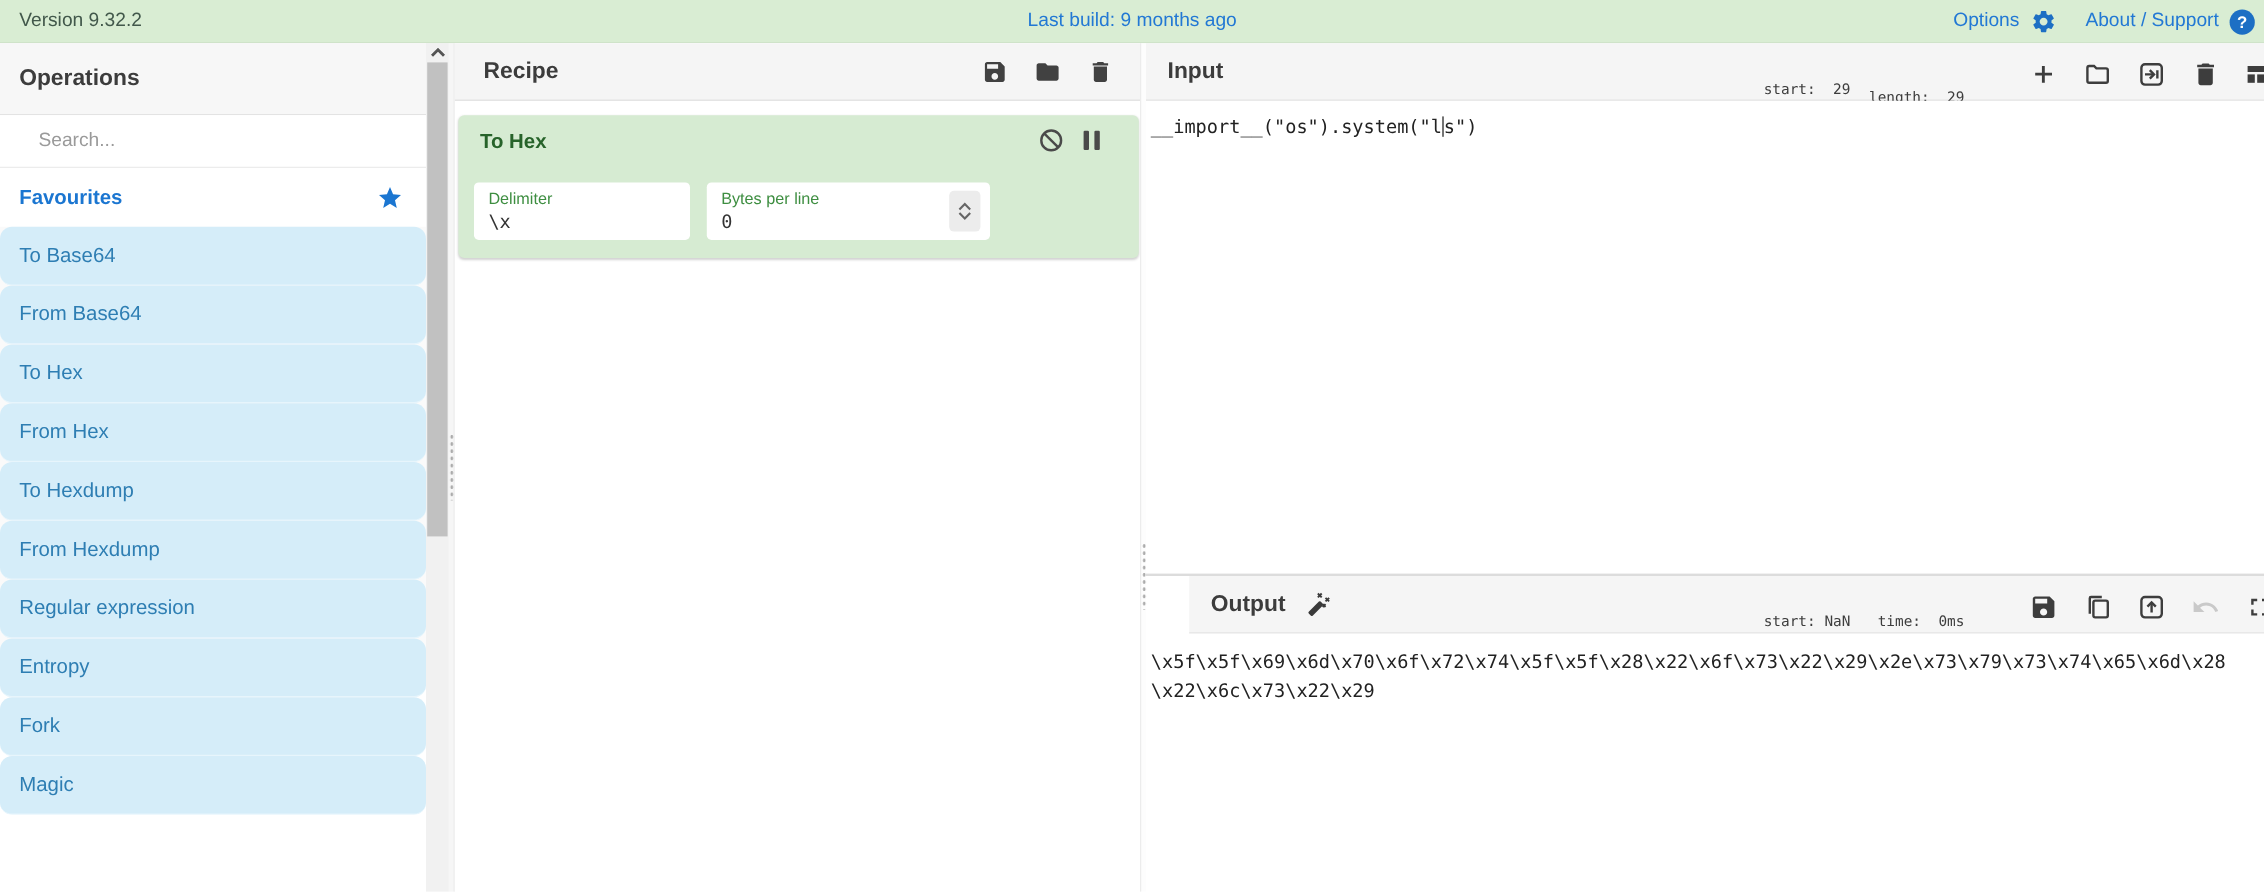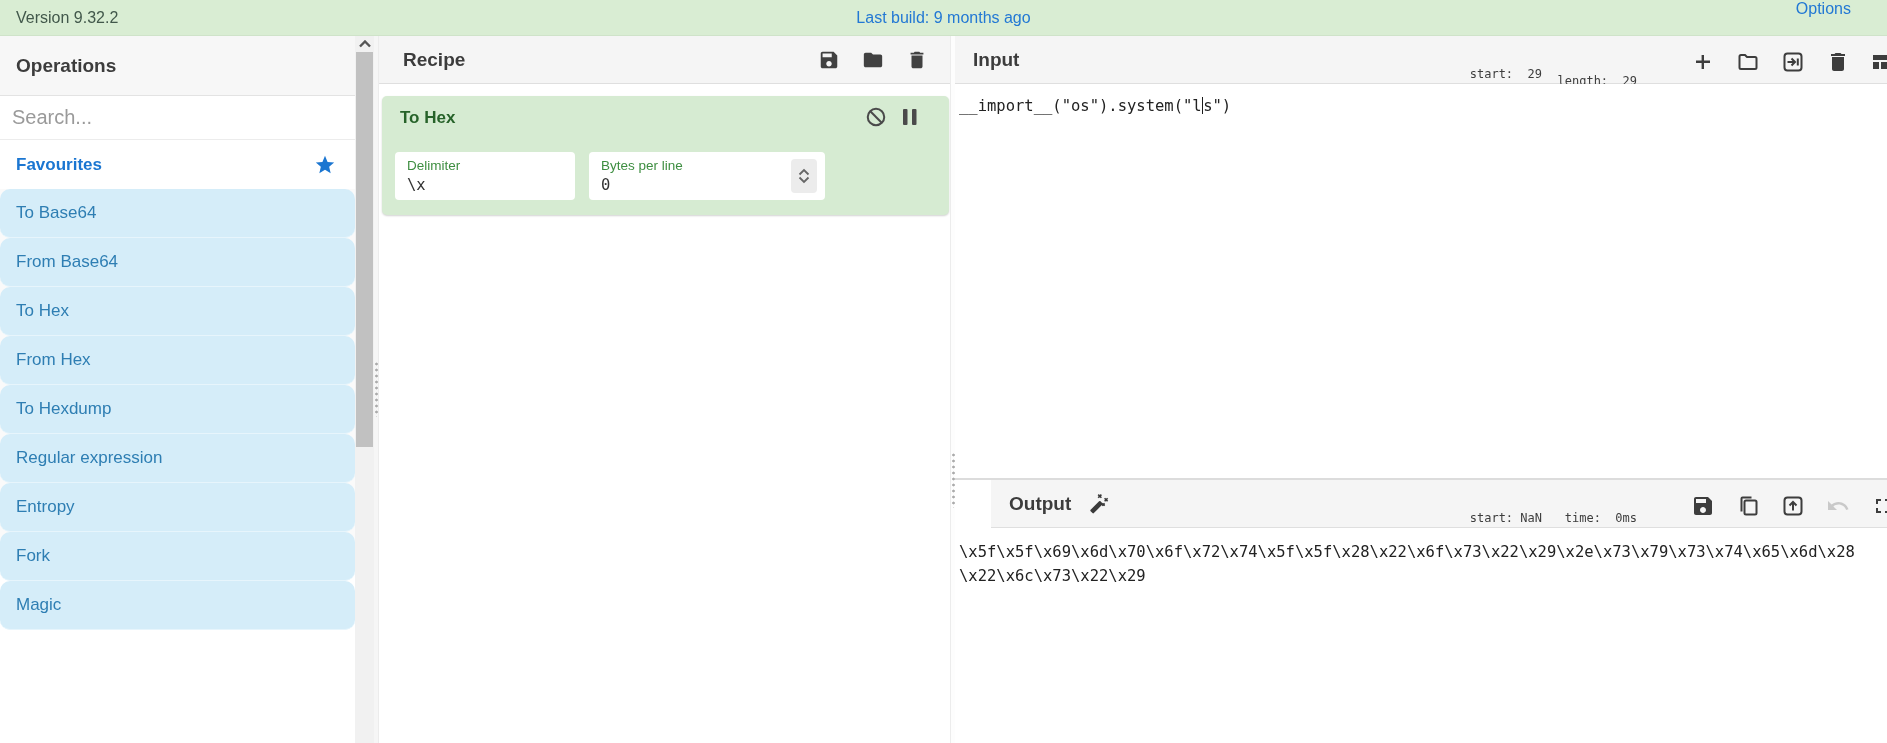--- a/index.html
+++ b/index.html
@@ -6,33 +6,33 @@
   html,body { width:1887px; height:743px; overflow:hidden; background:#fff;
     font-family:"Liberation Sans", sans-serif; }
   .abs { position:absolute; }
 
   
   #topbar { left:0; top:0; width:1887px; height:36px; background:#d9edd3;
     border-bottom:1px solid #cfe3c9; }
   #version { left:16px; top:0; height:36px; line-height:36px; font-size:16px; color:#42584b; }
   #lastbuild { left:0; top:0; width:100%; height:36px; line-height:36px; text-align:center;
     font-size:16px; color:#2278d4; }
-  #topright { right:8px; top:0; height:36px; display:flex; align-items:center; gap:24px;flex-direction:column; }
+  #topright { right:8px; top:0; height:36px; display:flex; align-items:center; gap:9px; }
   .toplink { font-size:16px; color:#2278d4; cursor:pointer; }
   .help-circle { width:21px; height:21px; border-radius:50%; background:#1d6fc4; color:#fff;
     font-size:14px; font-weight:bold; text-align:center; line-height:21px; }
 
   
   #sidebar { left:0; top:36px; width:355px; height:509px; background:#fafafa; }
   #ops-header { left:0; top:0; width:355px; height:60px; background:#f7f7f7;
     border-bottom:1px solid #e3e3e3; }
   #ops-title { left:16px; top:0; height:60px; line-height:60px; font-size:19px; font-weight:bold; color:#3c3c3c; }
   #search-row { left:0; top:60px; width:355px; height:43px; background:#fff; }
-  #search-input { width:100%; height:100%; border:none; outline:none; padding-left:12px;
-    font-size:20px; color:#333; font-family:"Liberation Sans", sans-serif; }
+  #search-input { width:100%; height:100%; border:none; outline:none; padding-left:32px;
+    font-size:16px; color:#333; font-family:"Liberation Sans", sans-serif; }
   #search-input::placeholder { color:#9a9a9a; }
   #fav-row { left:0; top:103px; width:355px; height:50px; background:#fff;
     border-top:1px solid #ececec; display:flex; align-items:center;justify-content:space-between; }
   #fav-label { margin-left:16px; font-size:17px; font-weight:bold; color:#1b76d1; flex:1; }
   #fav-star { margin-right:19px; }
   #op-list { left:0; top:153px; width:355px; }
   .op-item { width:355px; height:49px; background:#d5edf9; border-bottom:1px solid #e7f5fc;
     display:flex; align-items:center; cursor:pointer;border-radius:10px; }
   .op-item span { margin-left:16px; font-size:17px; color:#2e7eb3; }
 
@@ -144,20 +144,23 @@
     <li class="op-item">
         <span>To Hex</span>
       </li>
     <li class="op-item">
         <span>From Hex</span>
       </li>
     <li class="op-item">
         <span>To Hexdump</span>
       </li>
     <li class="op-item">
+        <span>From Hexdump</span>
+      </li>
+    <li class="op-item">
         <span>Regular expression</span>
       </li>
     <li class="op-item">
         <span>Entropy</span>
       </li>
     <li class="op-item">
         <span>Fork</span>
       </li>
     <li class="op-item">
         <span>Magic</span>

